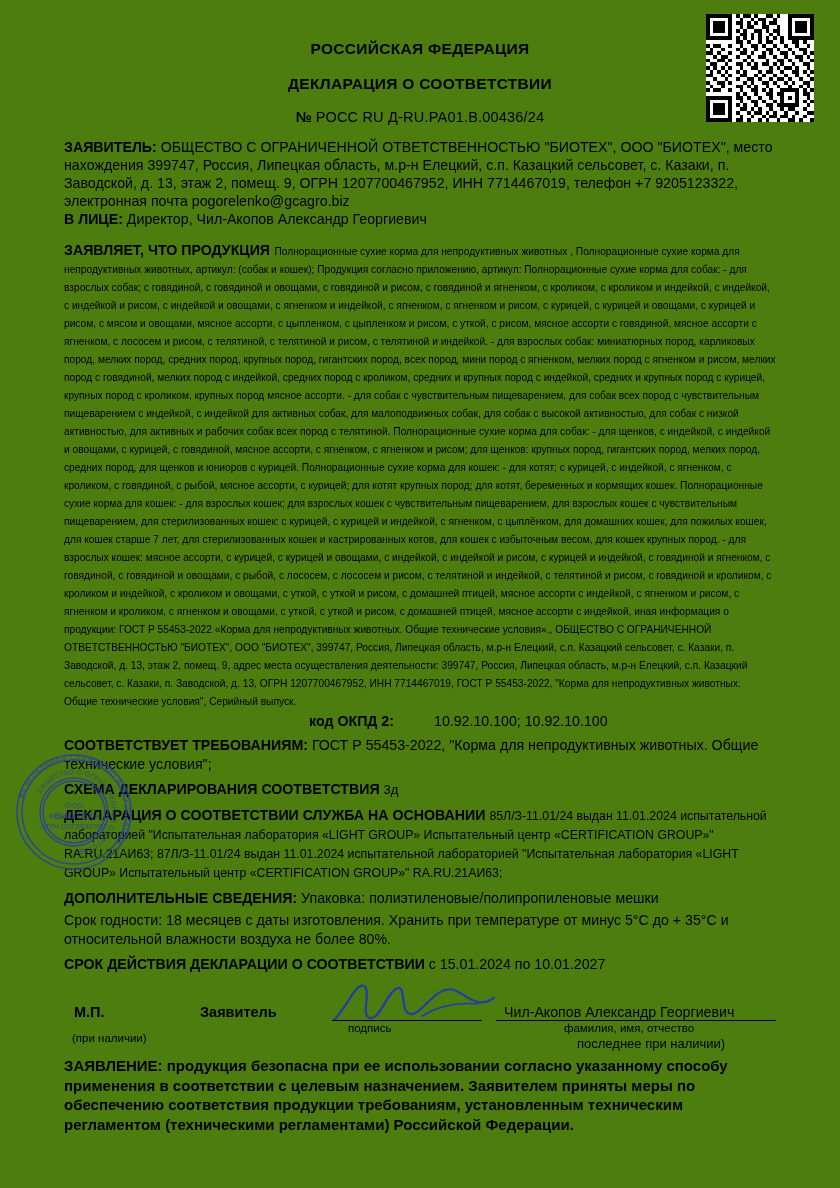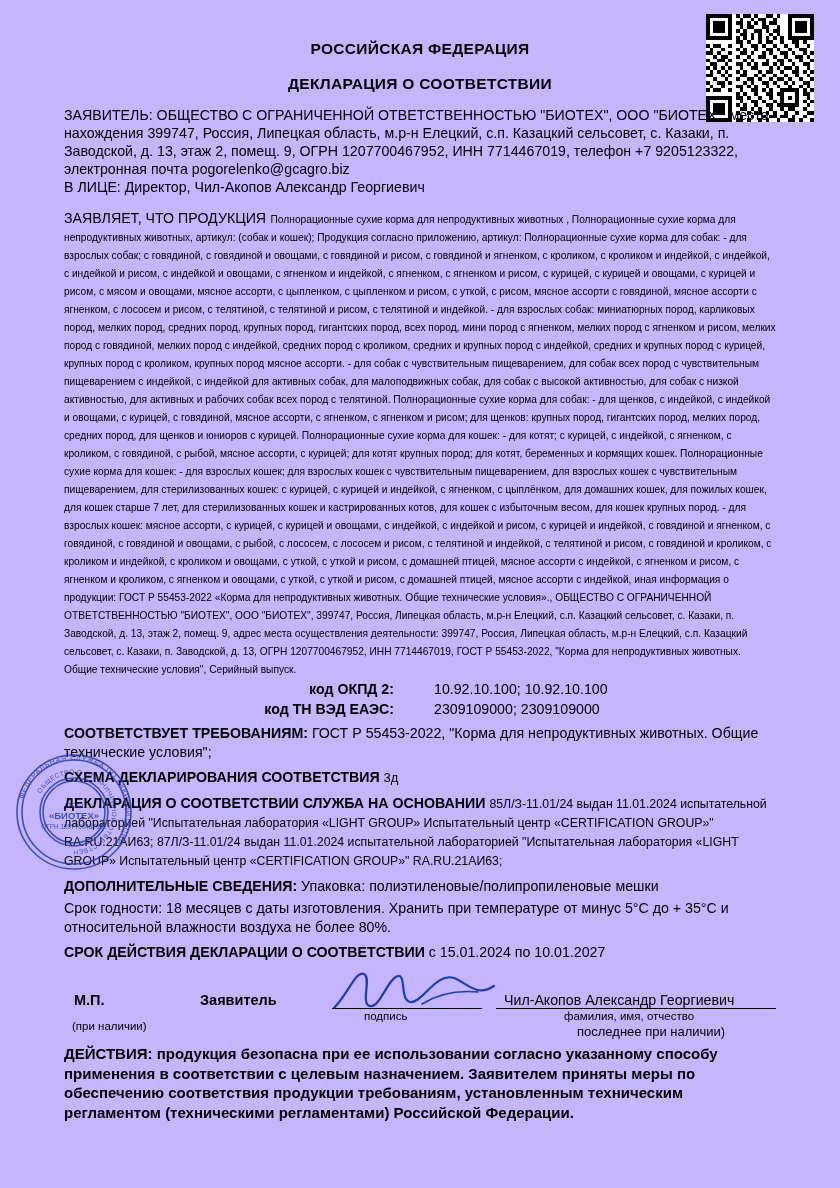--- a/index.html
+++ b/index.html
@@ -8,21 +8,21 @@
     background: #ffffff;
   }
   body {
     font-family: "Liberation Sans", sans-serif;
     color: #000000;
   }
   .page {
     position: relative;
     width: 840px;
     height: 1188px;
-    background: #c4b5fd;
+    background: #4d7c0f;
     overflow: hidden;
   }
   .content {
     position: absolute;
     left: 64px;
     top: 26px;
     width: 712px;
   }
 
   
@@ -48,23 +48,23 @@
   .num-line {
     text-align: center;
     margin-top: 16px;
     font-size: 14.5px;
   }
   .num-line .nlabel { font-weight: bold; }
   .num-line .nval { font-weight: normal; letter-spacing: 0.2px; }
 
   
   .blk { margin-top: 13px; font-size: 14.2px; line-height: 1.27; text-align: left; }
-  .lbl { font-weight: normal; }
-
-  .declares-head { font-weight: normal; font-size: 14.2px; }
+  .lbl { font-weight: bold; }
+
+  .declares-head { font-weight: bold; font-size: 14.2px; }
   .small-text {
     font-size: 10.2px;
     line-height: 1.265;
     text-align: justify;
     margin-top: 1px;
   }
   .declares-wrap { margin-top: 13px; }
 
   
   .coderow {
@@ -119,21 +119,21 @@
   }
   .sig-line {
     position: absolute;
     left: 268px;
     top: 32px;
     width: 150px;
     border-bottom: 1px solid #000;
   }
   .sig-cap {
     position: absolute;
-    left: 300px;
+    left: 284px;
     top: 34px;
     font-size: 11.5px;
   }
   .fio {
     position: absolute;
     left: 440px;
     top: 16px;
     font-size: 14.2px;
   }
   .fio-line {
@@ -445,42 +445,42 @@
         <rect x="25" y="28" width="1" height="1"></rect>
           <rect x="28" y="28" width="1" height="1"></rect>
       </g>
     </svg>
   </div>
 
   <div class="content">
 
     <div class="hdr hdr-1">РОССИЙСКАЯ ФЕДЕРАЦИЯ</div>
     <div class="hdr hdr-2">ДЕКЛАРАЦИЯ О СООТВЕТСТВИИ</div>
+    <div class="num-line">
+      <span class="nlabel">№</span>
+      <span class="nval">РОСС RU Д-RU.РА01.В.00436/24</span>
+    </div>
 
     <div class="blk">
       <span class="lbl">ЗАЯВИТЕЛЬ:</span>
       <span>ОБЩЕСТВО С ОГРАНИЧЕННОЙ ОТВЕТСТВЕННОСТЬЮ "БИОТЕХ", ООО "БИОТЕХ", место нахождения 399747, Россия, Липецкая область, м.р-н Елецкий, с.п. Казацкий сельсовет, с. Казаки, п. Заводской, д. 13, этаж 2, помещ. 9, ОГРН 1207700467952, ИНН 7714467019, телефон +7 9205123322, электронная почта pogorelenko@gcagro.biz</span>
     </div>
     <div class="blk" style="margin-top:0">
       <span class="lbl">В ЛИЦЕ:</span>
       <span>Директор, Чил-Акопов Александр Георгиевич</span>
     </div>
 
     <div class="declares-wrap">
       <span class="declares-head">ЗАЯВЛЯЕТ, ЧТО ПРОДУКЦИЯ</span>
       <span class="small-text">Полнорационные сухие корма для непродуктивных животных , Полнорационные сухие корма для непродуктивных животных, артикул: (собак и кошек); Продукция согласно приложению, артикул: Полнорационные сухие корма для собак: - для взрослых собак; с говядиной, с говядиной и овощами, с говядиной и рисом, с говядиной и ягненком, с кроликом, с кроликом и индейкой, с индейкой, с индейкой и рисом, с индейкой и овощами, с ягненком и индейкой, с ягненком, с ягненком и рисом, с курицей, с курицей и овощами, с курицей и рисом, с мясом и овощами, мясное ассорти, с цыпленком, с цыпленком и рисом, с уткой, с рисом, мясное ассорти с говядиной, мясное ассорти с ягненком, с лососем и рисом, с телятиной, с телятиной и рисом, с телятиной и индейкой. - для взрослых собак: миниатюрных пород, карликовых пород, мелких пород, средних пород, крупных пород, гигантских пород, всех пород, мини пород с ягненком, мелких пород с ягненком и рисом, мелких пород с говядиной, мелких пород с индейкой, средних пород с кроликом, средних и крупных пород с индейкой, средних и крупных пород с курицей, крупных пород с кроликом, крупных пород мясное ассорти. - для собак с чувствительным пищеварением, для собак всех пород с чувствительным пищеварением с индейкой, с индейкой для активных собак, для малоподвижных собак, для собак с высокой активностью, для собак с низкой активностью, для активных и рабочих собак всех пород с телятиной. Полнорационные сухие корма для собак: - для щенков, с индейкой, с индейкой и овощами, с курицей, с говядиной, мясное ассорти, с ягненком, с ягненком и рисом; для щенков: крупных пород, гигантских пород, мелких пород, средних пород, для щенков и юниоров с курицей. Полнорационные сухие корма для кошек: - для котят; с курицей, с индейкой, с ягненком, с кроликом, с говядиной, с рыбой, мясное ассорти, с курицей; для котят крупных пород; для котят, беременных и кормящих кошек. Полнорационные сухие корма для кошек: - для взрослых кошек; для взрослых кошек с чувствительным пищеварением, для взрослых кошек с чувствительным пищеварением, для стерилизованных кошек: с курицей, с курицей и индейкой, с ягненком, с цыплёнком, для домашних кошек, для пожилых кошек, для кошек старше 7 лет, для стерилизованных кошек и кастрированных котов, для кошек с избыточным весом, для кошек крупных пород. - для взрослых кошек: мясное ассорти, с курицей, с курицей и овощами, с индейкой, с индейкой и рисом, с курицей и индейкой, с говядиной и ягненком, с говядиной, с говядиной и овощами, с рыбой, с лососем, с лососем и рисом, с телятиной и индейкой, с телятиной и рисом, с говядиной и кроликом, с кроликом и индейкой, с кроликом и овощами, с уткой, с уткой и рисом, с домашней птицей, мясное ассорти с индейкой, с ягненком и рисом, с ягненком и кроликом, с ягненком и овощами, с уткой, с уткой и рисом, с домашней птицей, мясное ассорти с индейкой, иная информация о продукции: ГОСТ Р 55453-2022 «Корма для непродуктивных животных. Общие технические условия»., ОБЩЕСТВО С ОГРАНИЧЕННОЙ ОТВЕТСТВЕННОСТЬЮ "БИОТЕХ", ООО "БИОТЕХ", 399747, Россия, Липецкая область, м.р-н Елецкий, с.п. Казацкий сельсовет, с. Казаки, п. Заводской, д. 13, этаж 2, помещ. 9, адрес места осуществления деятельности: 399747, Россия, Липецкая область, м.р-н Елецкий, с.п. Казацкий сельсовет, с. Казаки, п. Заводской, д. 13, ОГРН 1207700467952, ИНН 7714467019, ГОСТ Р 55453-2022, "Корма для непродуктивных животных. Общие технические условия", Серийный выпуск.</span>
     </div>
 
     <div class="coderow">
       <span class="ck">код ОКПД 2:</span>
       <span class="cv">10.92.10.100; 10.92.10.100</span>
-    </div>
-    <div class="coderow">
-      <span class="ck">код ТН ВЭД ЕАЭС:</span>
-      <span class="cv">2309109000; 2309109000</span>
     </div>
 
     <div class="sect">
       <span class="lbl">СООТВЕТСТВУЕТ ТРЕБОВАНИЯМ:</span>
       <span>ГОСТ Р 55453-2022, "Корма для непродуктивных животных. Общие технические условия";</span>
     </div>
 
     <div class="sect">
       <span class="lbl">СХЕМА ДЕКЛАРИРОВАНИЯ СООТВЕТСТВИЯ</span>
       <span class="scheme-val">3д</span>
@@ -512,21 +512,21 @@
       <span class="zayav">Заявитель</span>
       <span class="sig-line"></span>
       <span class="sig-cap">подпись</span>
       <span class="fio">Чил-Акопов Александр Георгиевич</span>
       <span class="fio-line"></span>
       <span class="fio-cap">фамилия, имя, отчество</span>
       <span class="fio-cap2">последнее при наличии)</span>
     </div>
 
     <div class="final">
-      <span class="reg">ДЕЙСТВИЯ:</span>
+      <span class="reg">ЗАЯВЛЕНИЕ:</span>
       <span>продукция безопасна при ее использовании согласно указанному способу применения в соответствии с целевым назначением. Заявителем приняты меры по обеспечению соответствия продукции требованиям, установленным техническим регламентом (техническими регламентами) Российской Федерации.</span>
     </div>
 
   </div>
 
   <svg class="stamp" viewBox="0 0 128 128">
     <defs>
       <path id="arcOuter" d="M 64,64 m -52,0 a 52,52 0 1,1 104,0 a 52,52 0 1,1 -104,0"></path>
       <path id="arcInner" d="M 64,64 m -38,0 a 38,38 0 1,1 76,0 a 38,38 0 1,1 -76,0"></path>
     </defs>

